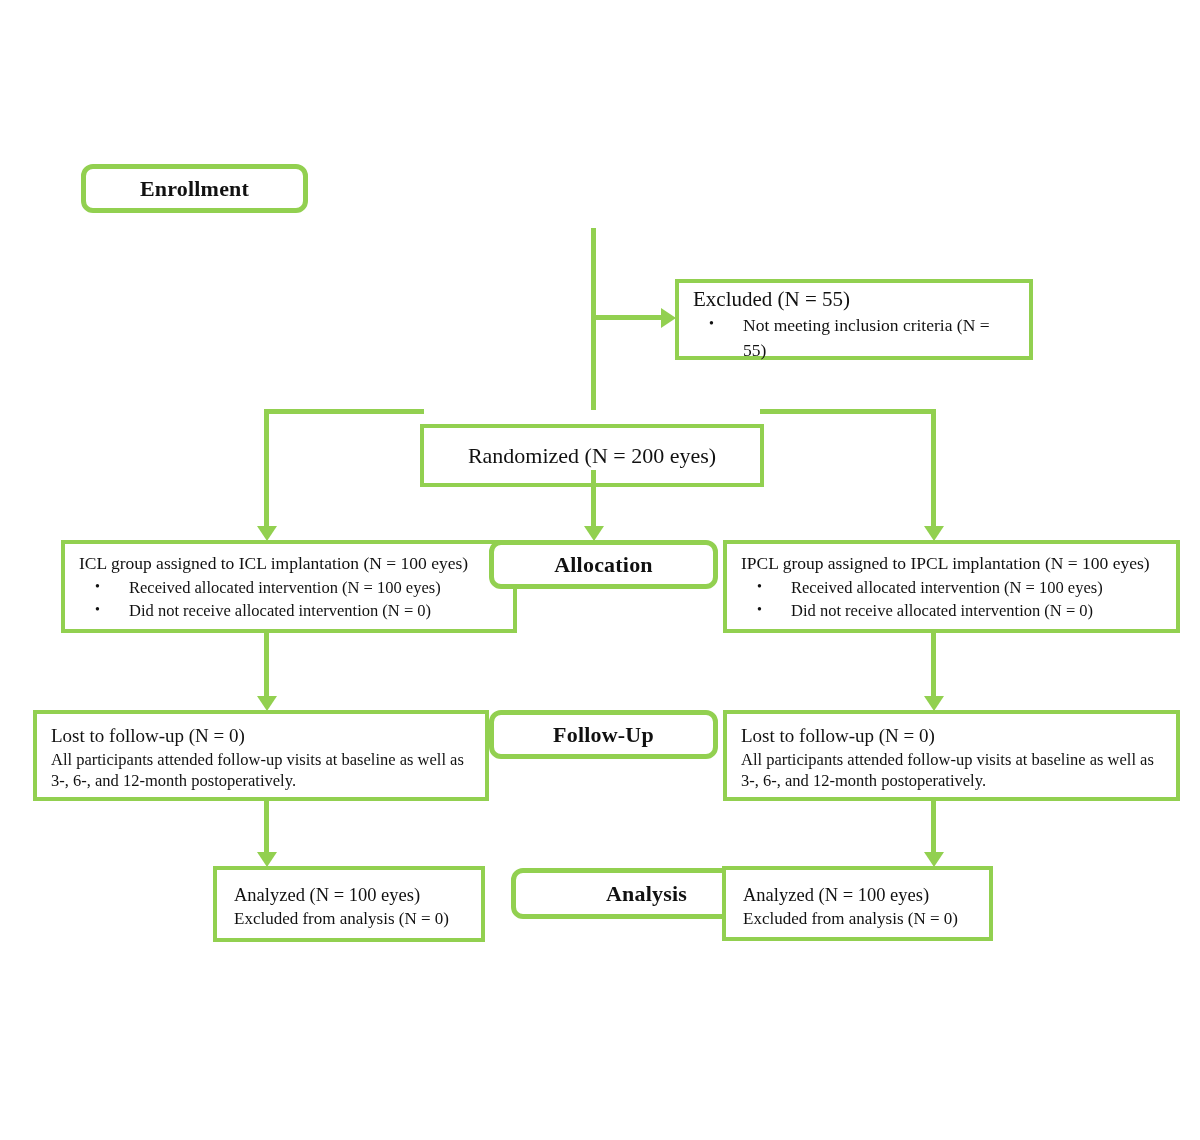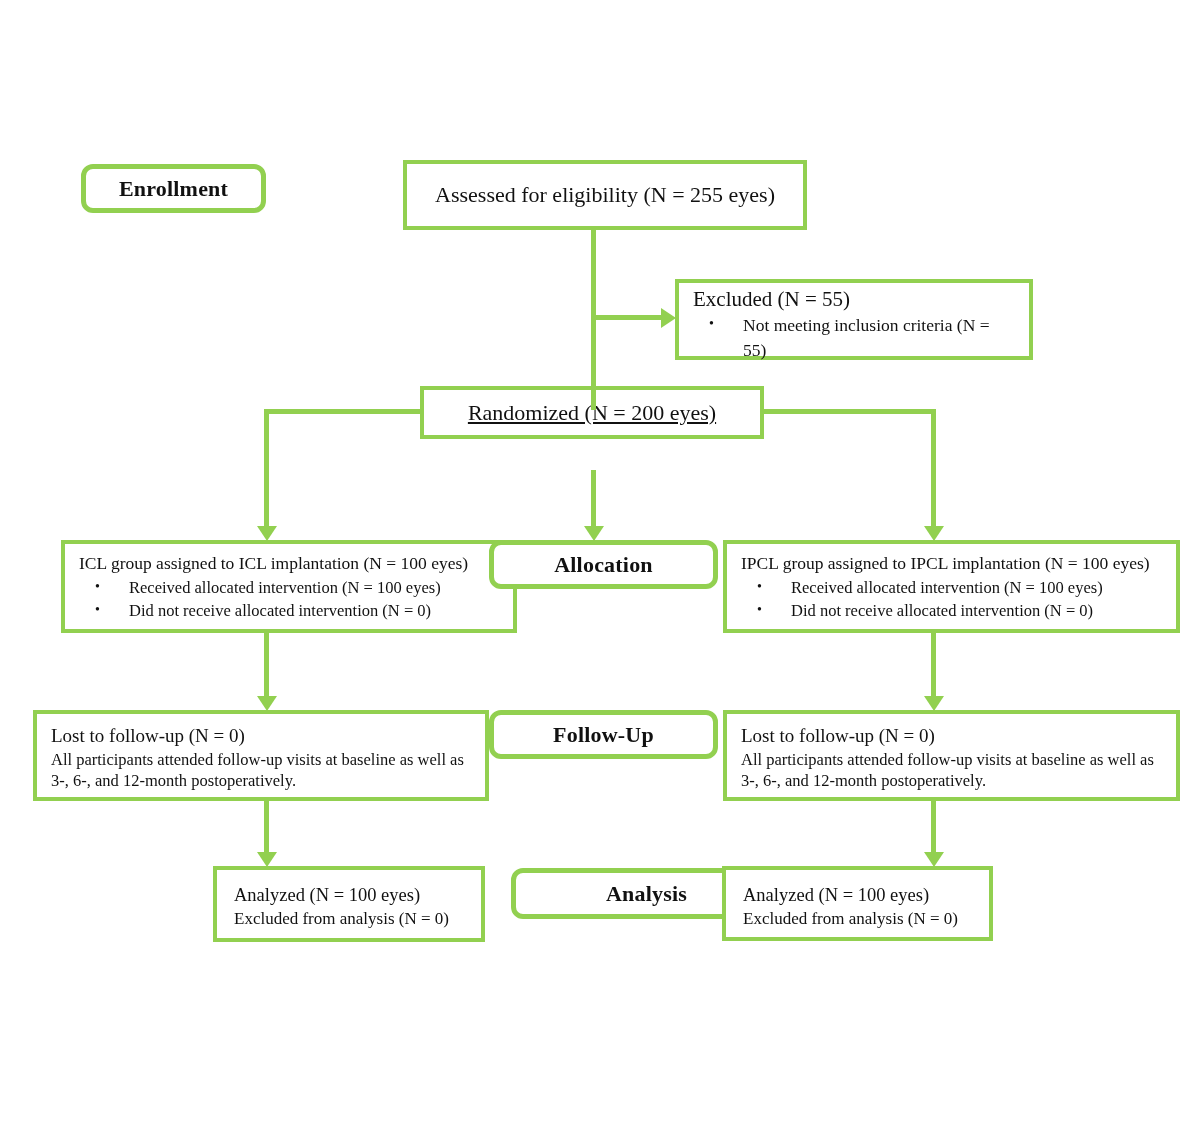--- a/index.html
+++ b/index.html
@@ -58,37 +58,34 @@
     border-top: 10px solid transparent;
     border-bottom: 10px solid transparent;
     border-left: 15px solid var(--accent);
   }
 </style>
 </head>
 <body>
 
 <div id="stage">
 
-  <div class="box stage-label" style="left:81px; top:164px; width:185px; height:49px;">
+  <div class="box stage-label" style="left:81px; top:164px; width:227px; height:49px;">
     <span>Enrollment</span>
   </div>
 
-  <div class="box center-text" style="left:403px; top:160px; width:404px; height:70px;">
-    <span>Assessed for eligibility (N = 255 eyes)</span>
-  </div>
 
   <div class="box content" style="left:675px; top:279px; width:358px; height:81px; padding-top:2px;">
     <div class="title-lg" style="font-size:21px;">Excluded (N = 55)</div>
     <div class="bullet bullet-lg">
       <span class="dot"></span>
       <span>Not meeting inclusion criteria (N = 55)</span>
     </div>
   </div>
 
-  <div class="box center-text" style="left:420px; top:386px; width:344px; height:53px;text-decoration:underline;">
+  <div class="box center-text" style="left:420px; top:424px; width:344px; height:63px;">
     <span>Randomized (N = 200 eyes)</span>
   </div>
 
   <div class="box content" style="left:33px; top:540px; width:456px; height:93px;margin-left:28px;">
     <div class="title-sm">ICL group assigned to ICL implantation (N = 100 eyes)</div>
     <div class="bullet bullet-sm">
       <span class="dot"></span>
       <span>Received allocated intervention (N = 100 eyes)</span>
     </div>
     <div class="bullet bullet-sm">

